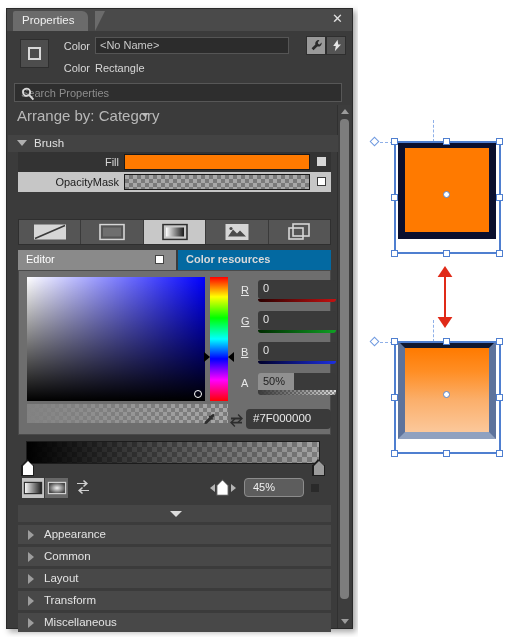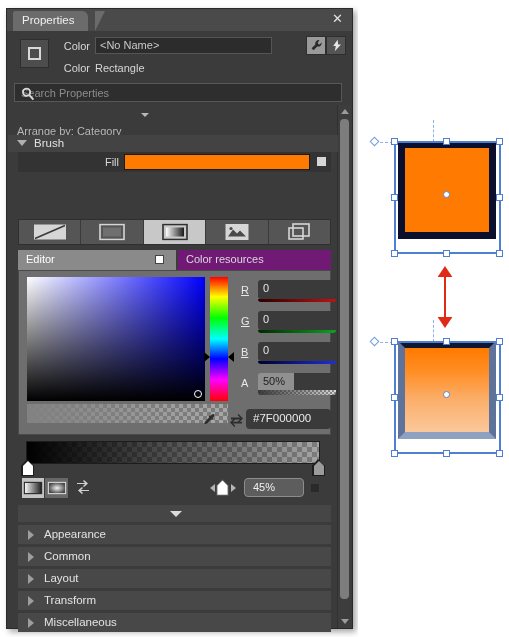--- a/index.html
+++ b/index.html
@@ -54,21 +54,21 @@
     background: #4d4d4d; border: 1px solid #2e2e2e;
   }
   .elem-icon i {
     position: absolute; left: 7px; top: 7px;
     width: 13px; height: 13px;
     border: 2px solid #d8d8d8; display: block;
   }
   .lbl-name { position: absolute; left: 49px; top: 9px; width: 34px; text-align: right; color: #d7d7d7; }
   .name-input {
     position: absolute; left: 88px; top: 6px;
-    width: 177px; height: 17px;
+    width: 194px; height: 17px;
     background: #2c2c2c; border: 1px solid #555;
     color: #c9c9c9; padding: 1px 4px; font-size: 11px;
     font-family: "Liberation Sans", sans-serif;
   }
   .lbl-type { position: absolute; left: 49px; top: 31px; width: 34px; text-align: right; color: #d7d7d7; }
   .type-val { position: absolute; left: 88px; top: 31px; color: #d7d7d7; }
   .btn-wrench, .btn-event {
     position: absolute; top: 5px; width: 20px; height: 19px;
     border: 1px solid #2e2e2e; cursor: pointer;
   }
@@ -81,21 +81,21 @@
   .search-box {
     position: absolute; left: 7px; top: 0px;
     width: 328px; height: 19px;
     background: #2e2e2e; border: 1px solid #575757;
   }
   .search-box span { position: absolute; left: 6px; top: 3px; color: #8d8d8d; }
   .search-ico { position: absolute; right: 6px; top: 2px; }
 
   
   .arrange-row { position: relative; height: 18px; background: #3b3b3b; }
-  .arrange-row .lbl { position: absolute; left: 10px; top: 20px; color: #b8b8b8; font-size: 11px; }
+  .arrange-row .lbl { position: absolute; left: 10px; top: 2px; color: #b8b8b8; font-size: 15px; }
   .arrange-row .caret { position: absolute; left: 134px; top: 8px;
     width:0;height:0;border-left:4px solid transparent;border-right:4px solid transparent;border-top:4px solid #b8b8b8; }
 
   
   .vscroll {
     position: absolute; right: 1px; top: 96px;
     width: 14px; height: 523px; background: #3d3d3d;
     border-left: 1px solid #303030;
   }
   .vscroll .arr { position:absolute; left:3px; width:0;height:0; }
@@ -139,21 +139,21 @@
   .btype.sel { background: #c8c8c8; }
   .btype svg { position: absolute; left: 50%; top: 50%; transform: translate(-50%,-50%); }
 
   
   .etabs { position: absolute; left: 11px; top: 241px; width: 313px; height: 20px; }
   .etab {
     position: absolute; top: 0; height: 20px; padding: 3px 8px 0 8px;
     font-size: 11px; cursor: pointer;
   }
   .etab.active { left: 0; width: 158px; background: #8a8a8a; color: #ffffff; }
-  .etab.inactive { left: 160px; width: 153px; background: #701a75; color: #d9d9d9; }
+  .etab.inactive { left: 160px; width: 153px; background: #0369a1; color: #d9d9d9; font-weight: bold; }
   .etab .pin { position: absolute; right: 12px; top: 5px; width: 9px; height: 9px;
     background: #ffffff; border: 1px solid #444; }
 
   
   .ced { position: absolute; left: 11px; top: 261px; width: 313px; height: 165px;
     background: #6e6e6e; border: 1px solid #4a4a4a; }
   .sv-box { position: absolute; left: 8px; top: 6px; width: 178px; height: 124px; }
   .sv-base { position:absolute; inset:0; background:#0000ff; }
   .sv-white { position:absolute; inset:0; background: linear-gradient(to right,#ffffff,rgba(255,255,255,0)); }
   .sv-black { position:absolute; inset:0; background: linear-gradient(to top,#000000,rgba(0,0,0,0)); }
@@ -314,20 +314,27 @@
 
   <div class="brush-rows">
 
     <div class="brow">
       <span class="lbl">Fill</span>
       <span class="sw" style="background:#FF7A00;"></span>
       <span class="adv" style="background:#d6d6d6;"></span>
     </div>
 
 
+    <div class="brow hl">
+      <span class="lbl">OpacityMask</span>
+      <span class="sw checker">
+        <span style="position:absolute;left:0;top:0;right:0;bottom:0;display:block;"></span>
+      </span>
+      <span class="adv" style="background:#ffffff;border:1px solid #3a3a3a;"></span>
+    </div>
   </div>
 
   <div class="btypes">
     <div class="btype">
       <svg width="34" height="17" viewBox="0 0 34 17">
           <rect x="1" y="1" width="32" height="15" fill="#d6d6d6"></rect>
           <line x1="2" y1="15" x2="32" y2="2" stroke="#3a3a3a" stroke-width="1.6"></line>
         </svg>
     </div>
     <div class="btype">

